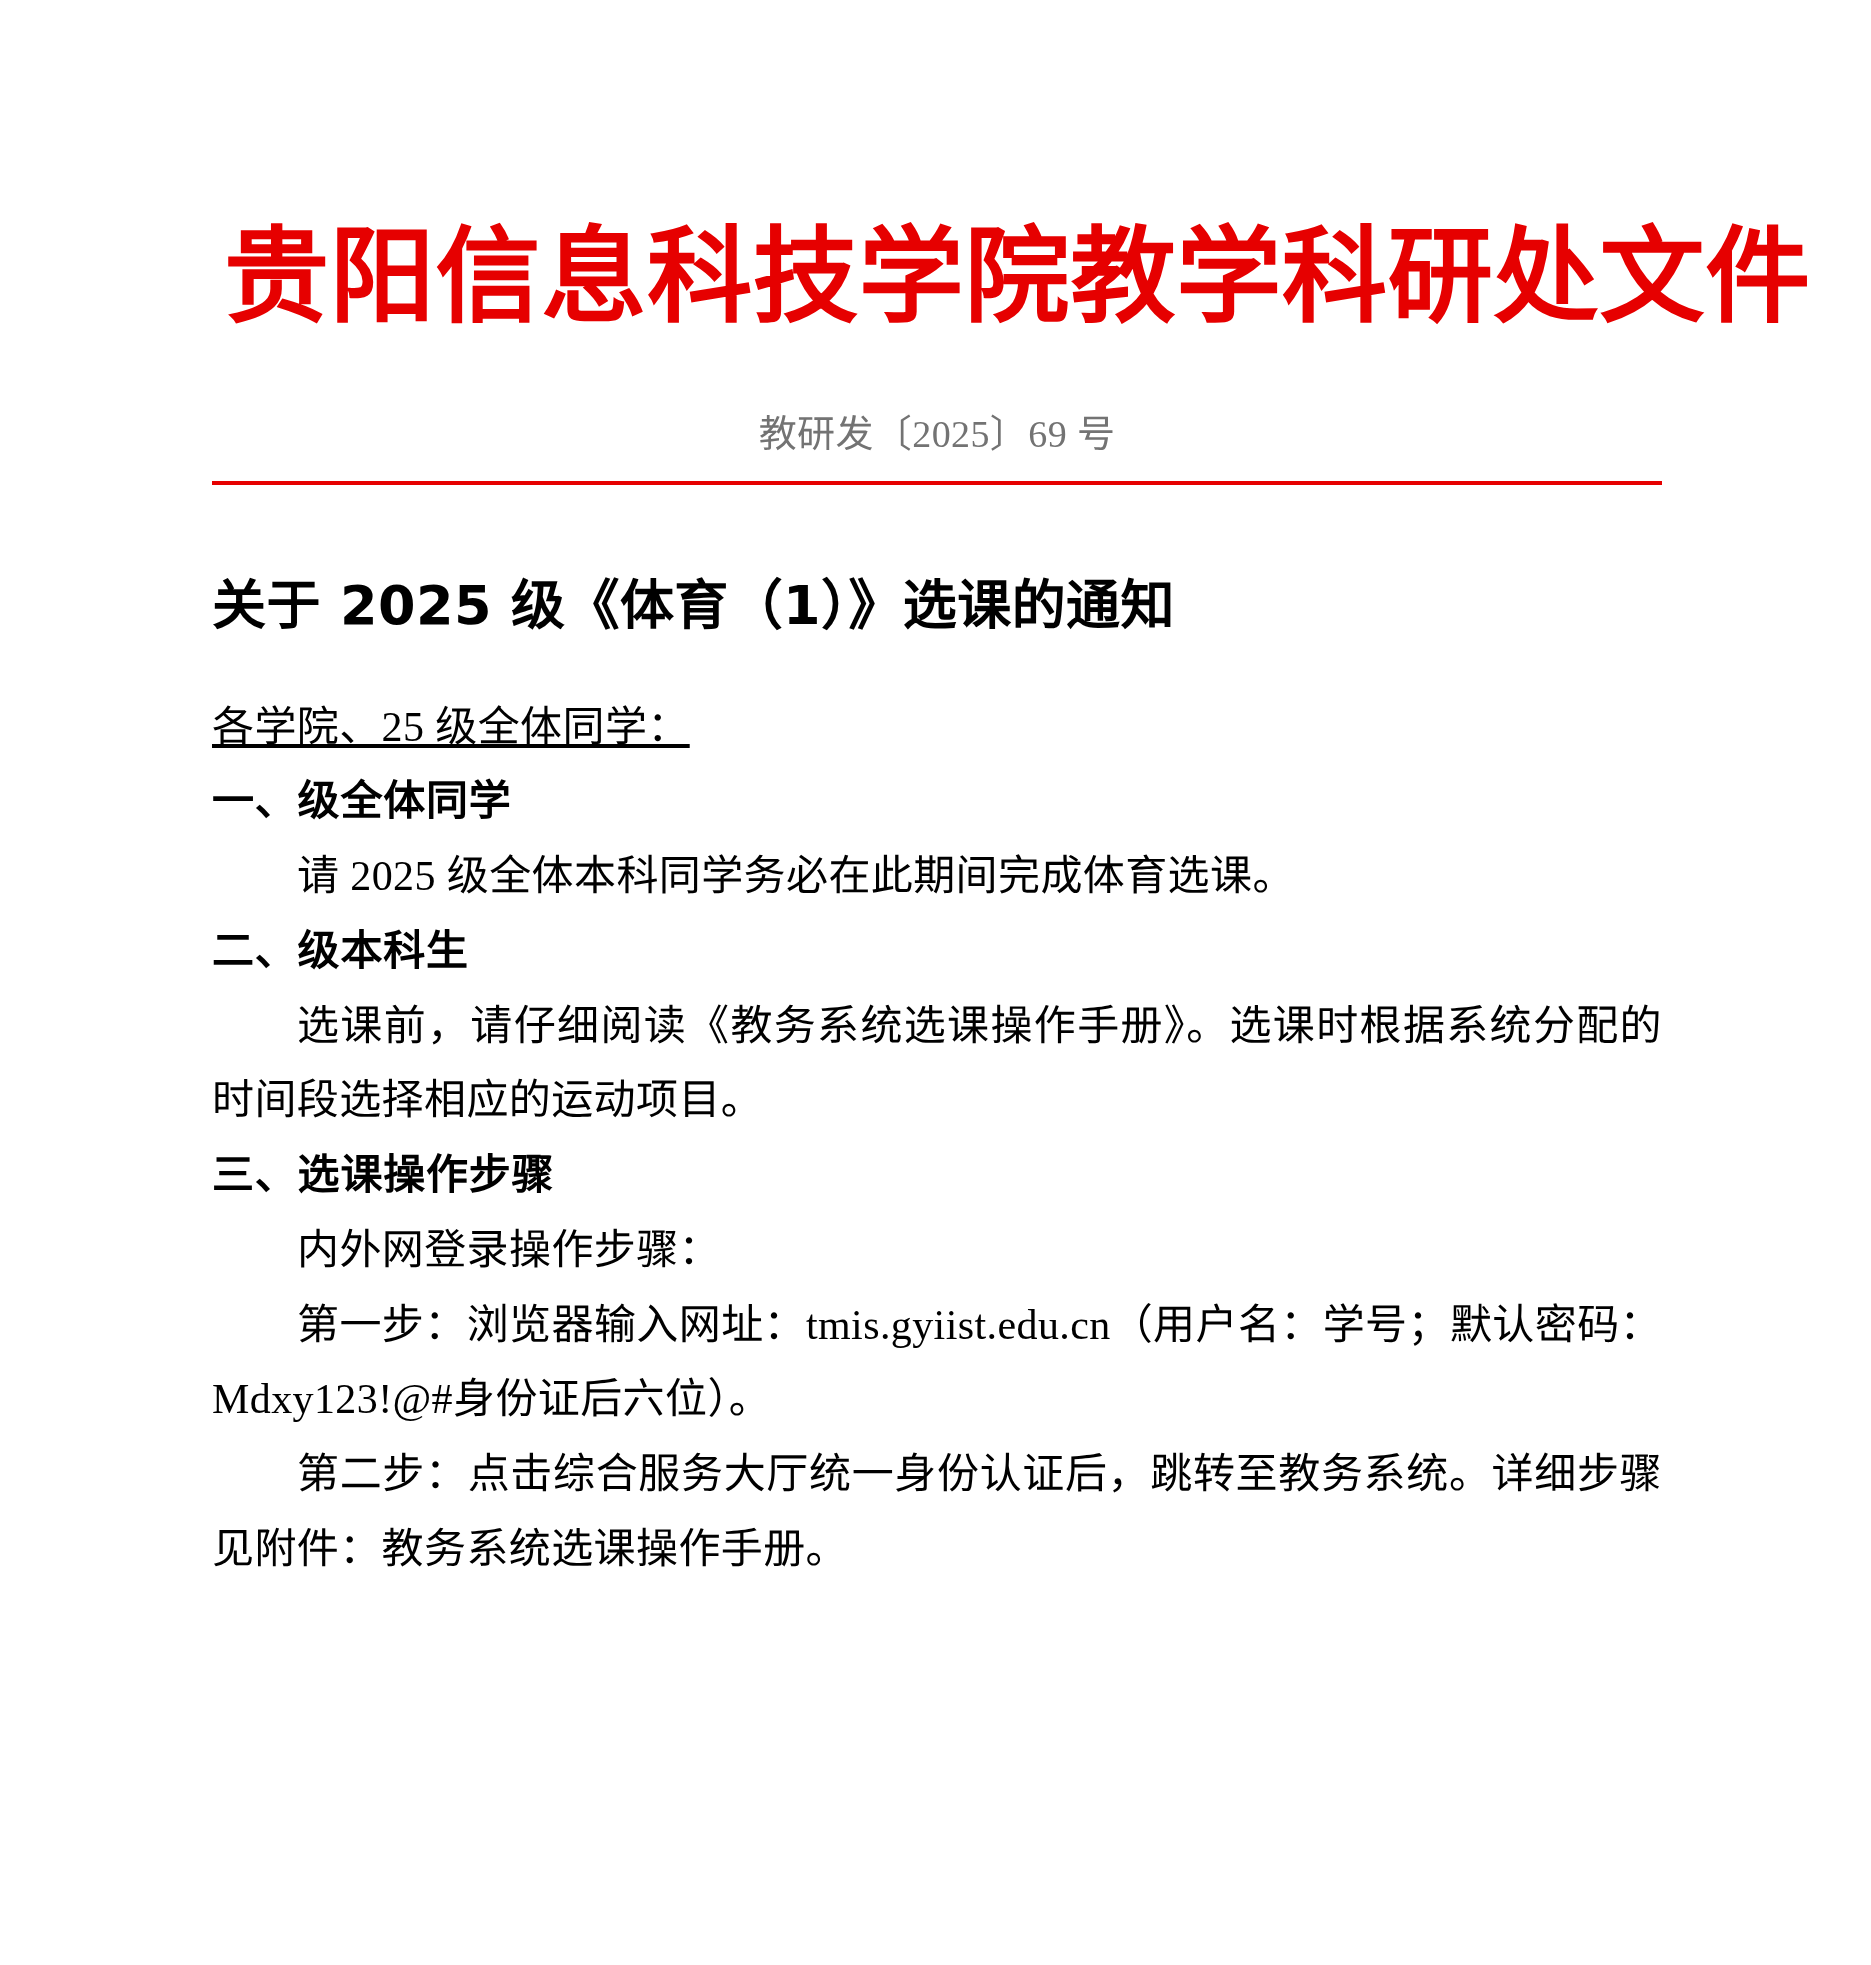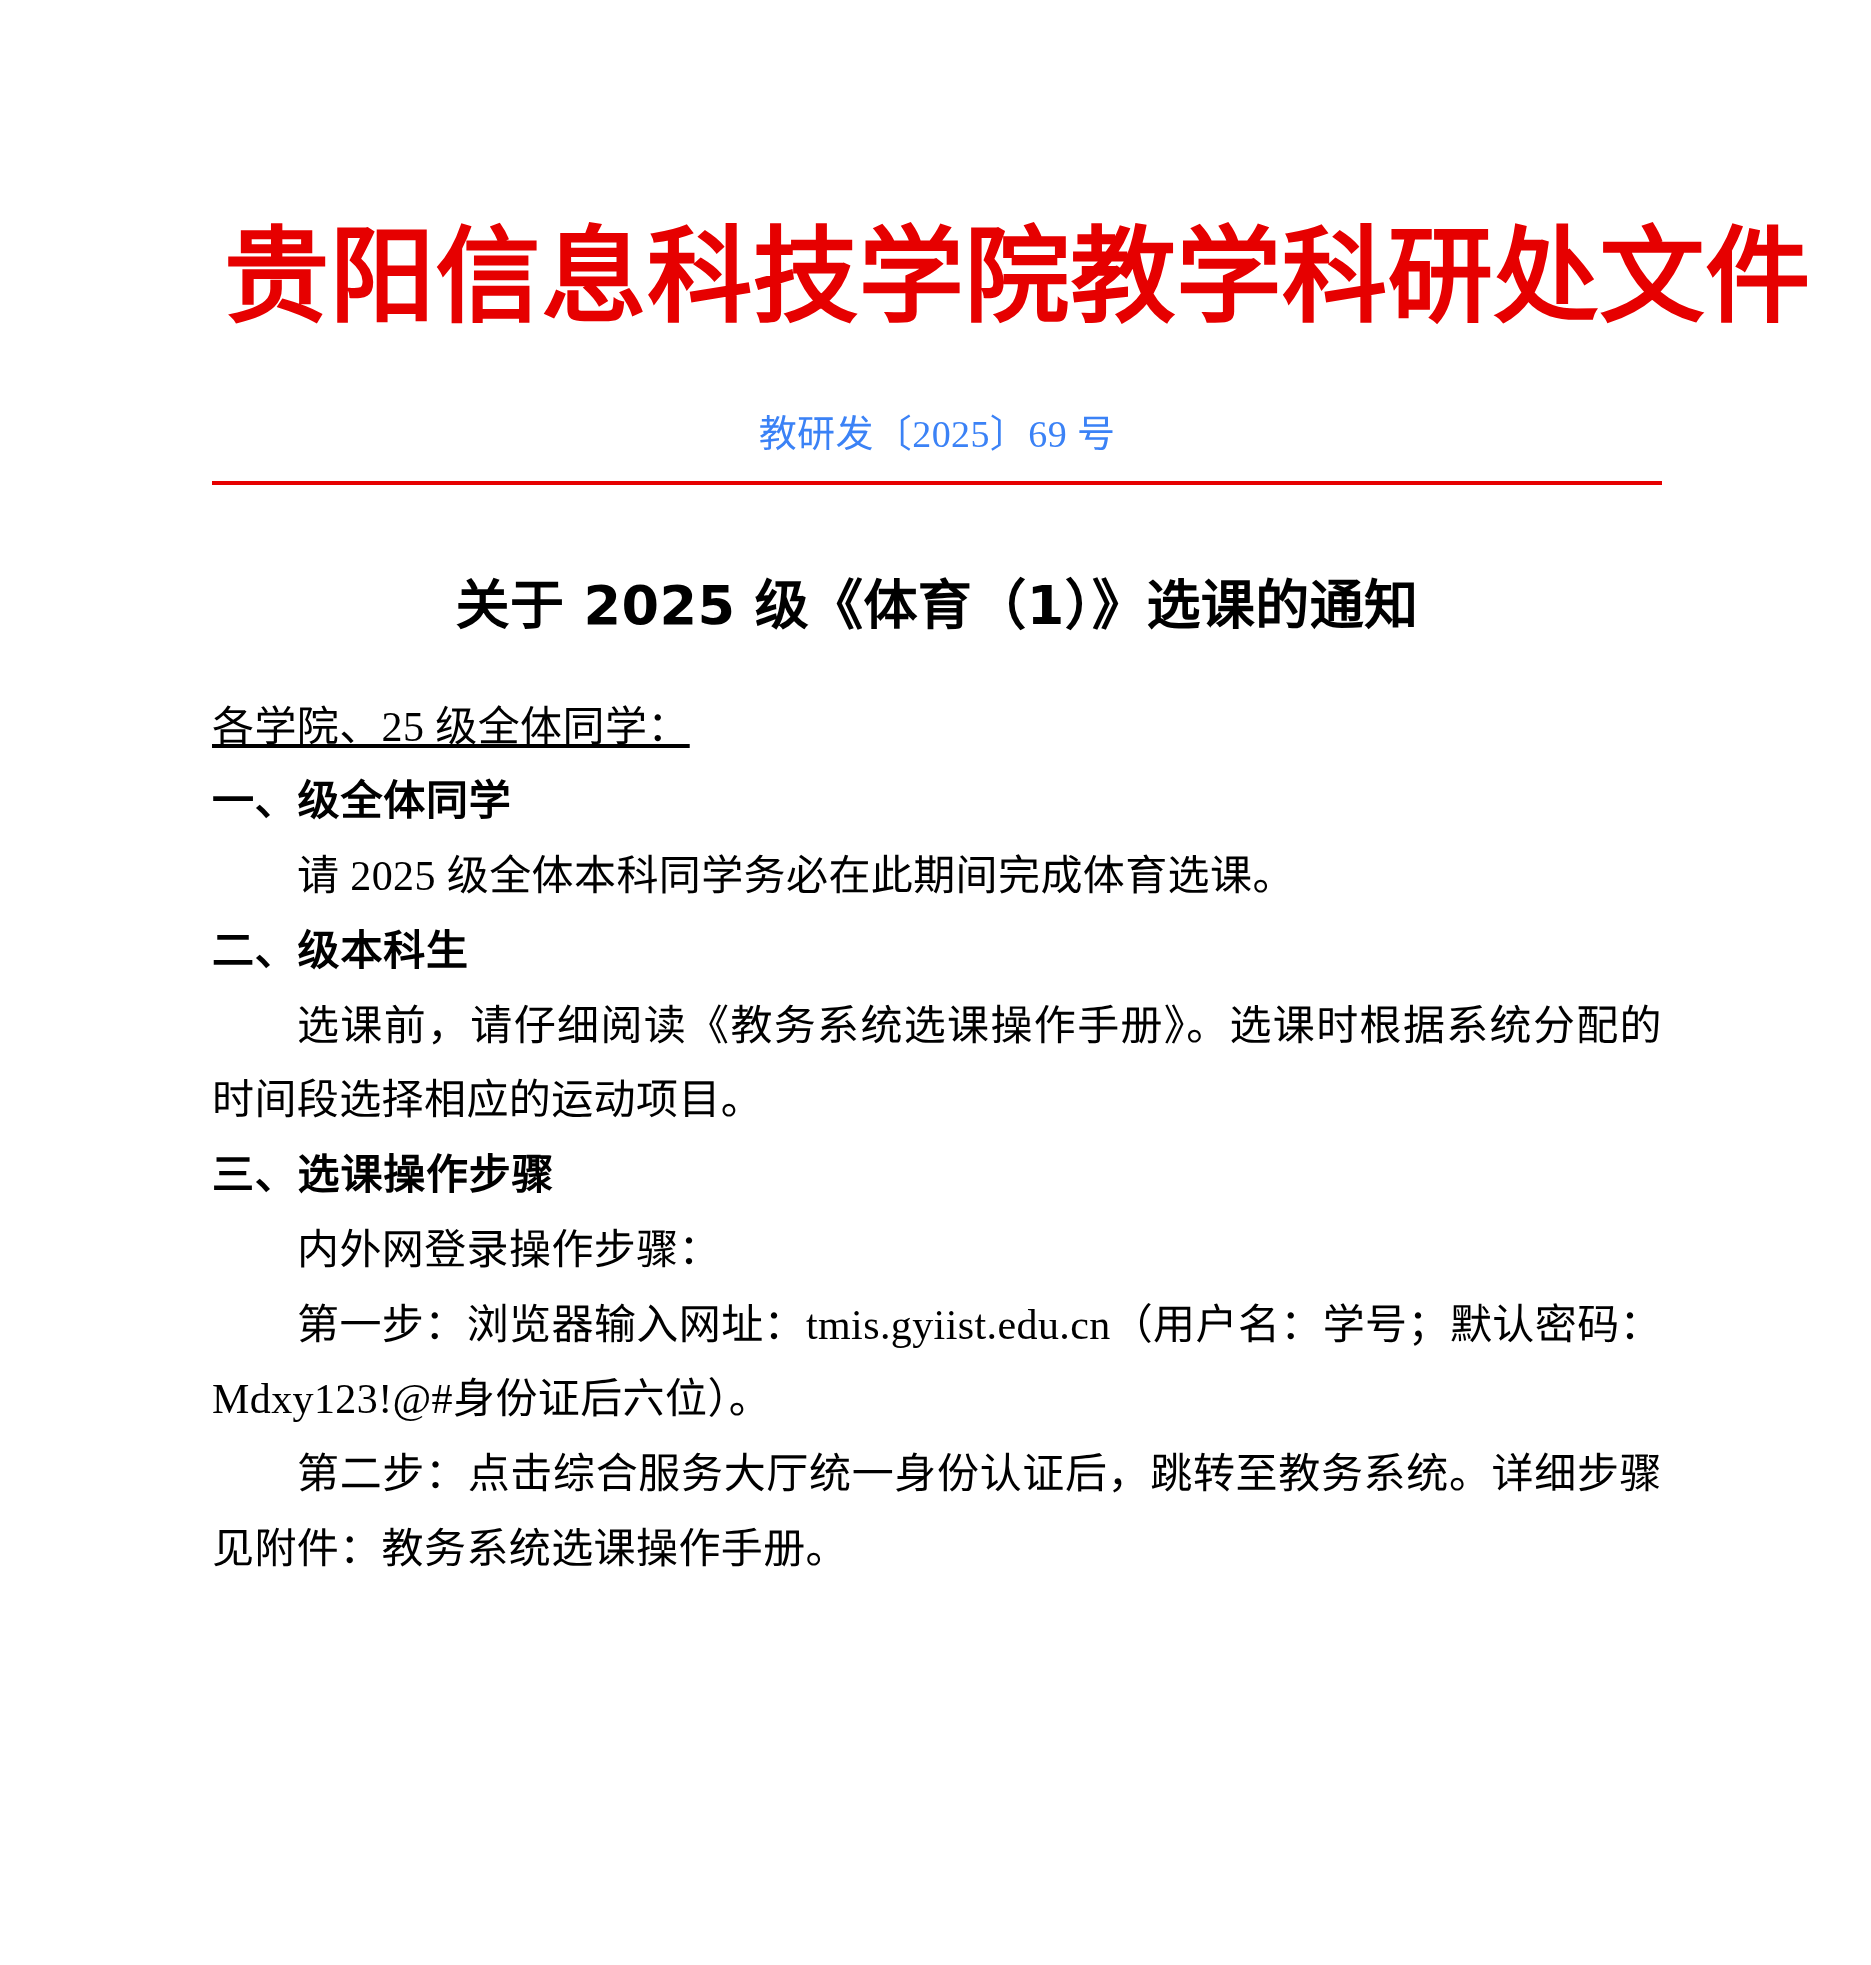--- a/index.html
+++ b/index.html
@@ -38,33 +38,33 @@
     line-height: 1.1;
     letter-spacing: 0.8px;
     white-space: nowrap;
     margin-left: 12px;
   }
   .doc-number {
     margin-top: 67px;
     text-align: center;
     font-size: 38px;
     letter-spacing: 0.4px;
-    color: #3b82f6;
+    color: #737373;
   }
   .red-rule {
     margin-top: 23px;
     height: 4.3px;
     background: #e60000;
     width: 100%;
   }
 
   
   .doc-title {
     margin-top: 85px;
-    text-align: center;
+    text-align: left;
     font-family: "DejaVu Sans", "Liberation Sans", sans-serif;
     font-weight: bold;
     font-size: 54px;
     line-height: 1.35;
     letter-spacing: 0.4px;
   }
 
   
   .body-block {
     margin-top: 47px;

